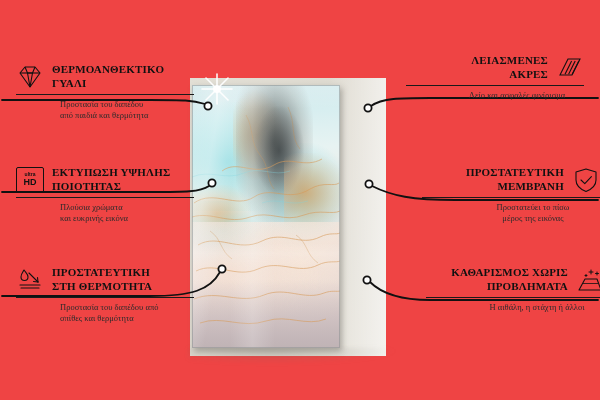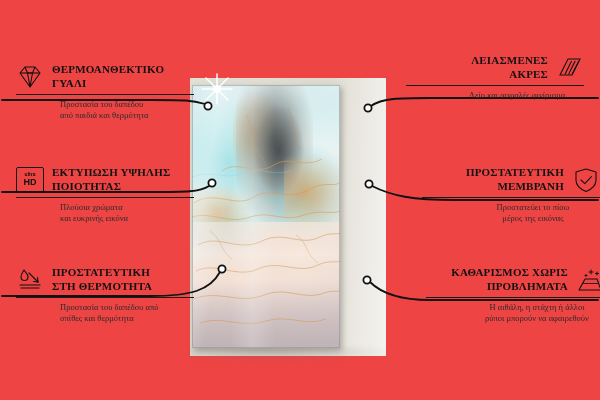--- a/index.html
+++ b/index.html
@@ -377,17 +377,16 @@
               <path d="M19.5,6.5 L22.5,6.5"></path>
             <path d="M10,7.5 L10,9.5"></path>
               <path d="M9,8.5 L11,8.5"></path>
           </g>
         </svg>
       </span>
     </div>
     <div class="rule"></div>
     <div class="desc">
       <span>Η αιθάλη, η στάχτη ή άλλοι</span><br>
-      <span>ρύποι μπορούν να αφαιρεθούν</span>
     </div>
   </div>
 
 </div>
 
 </body></html>

